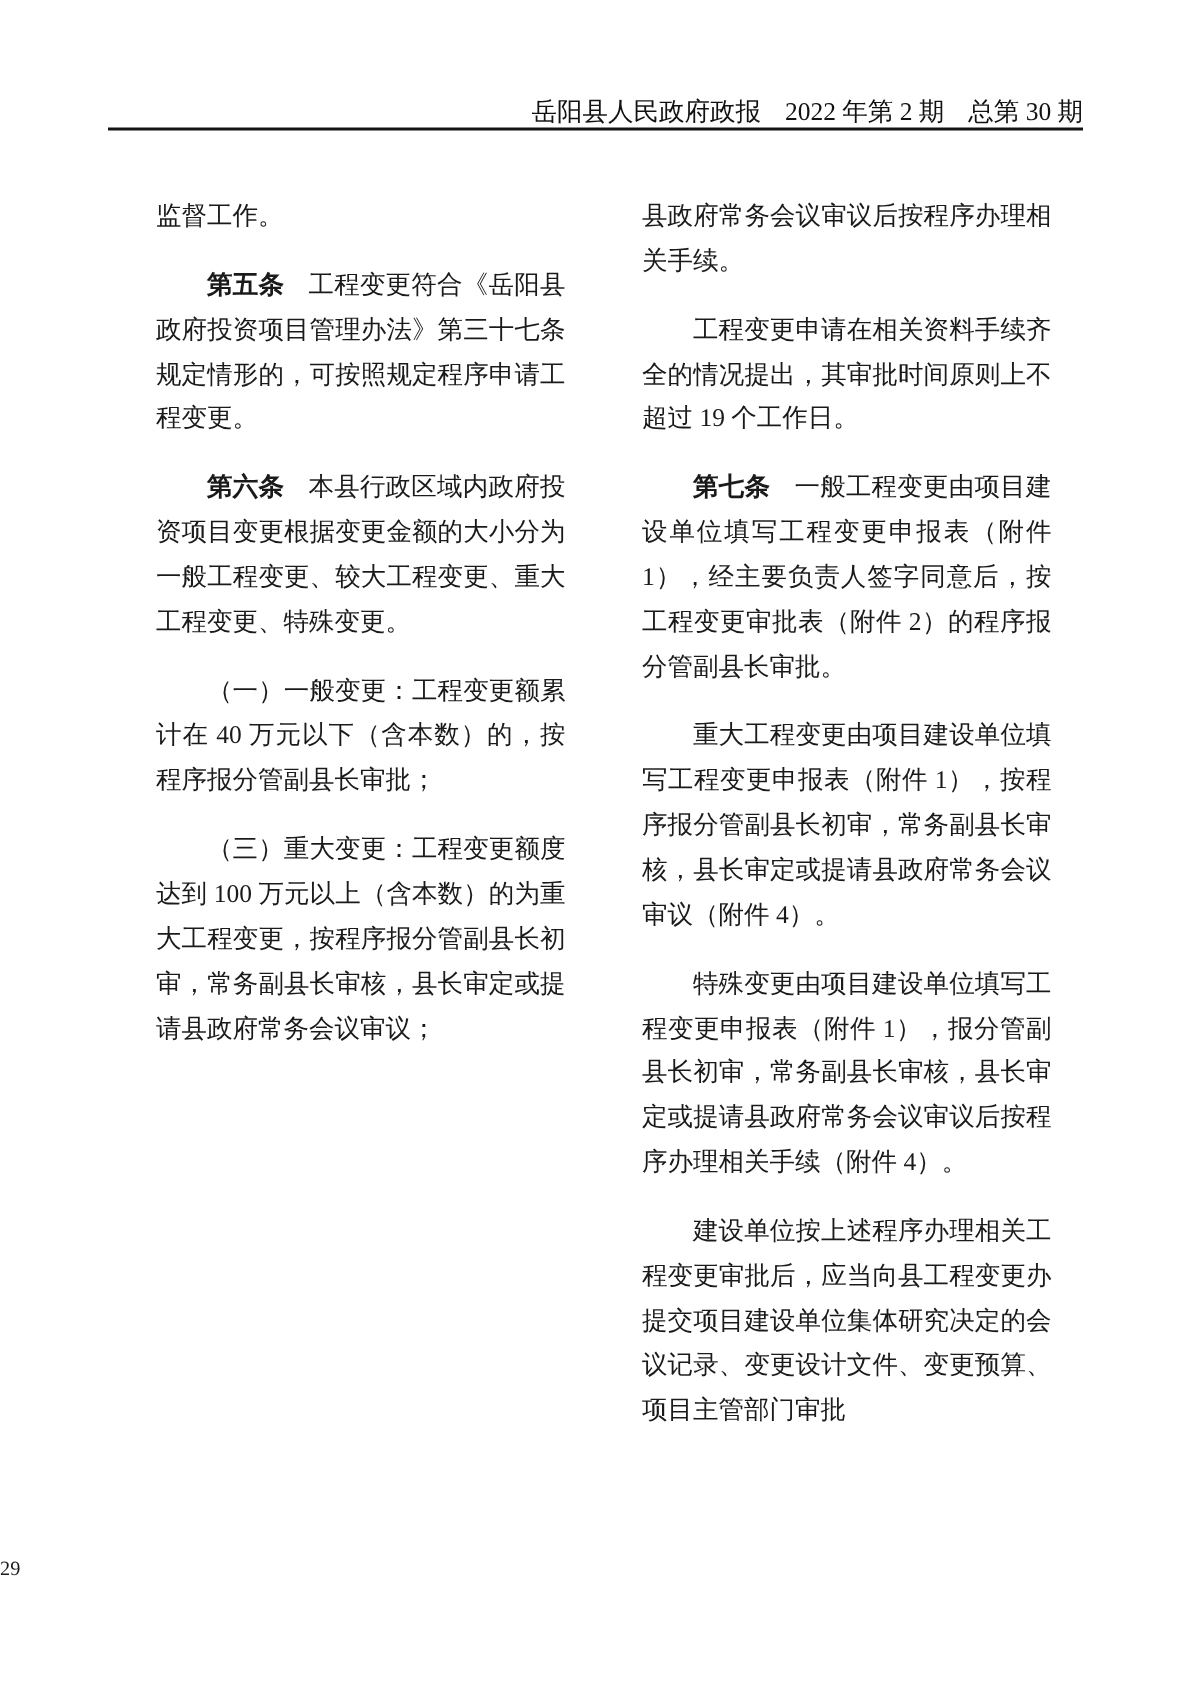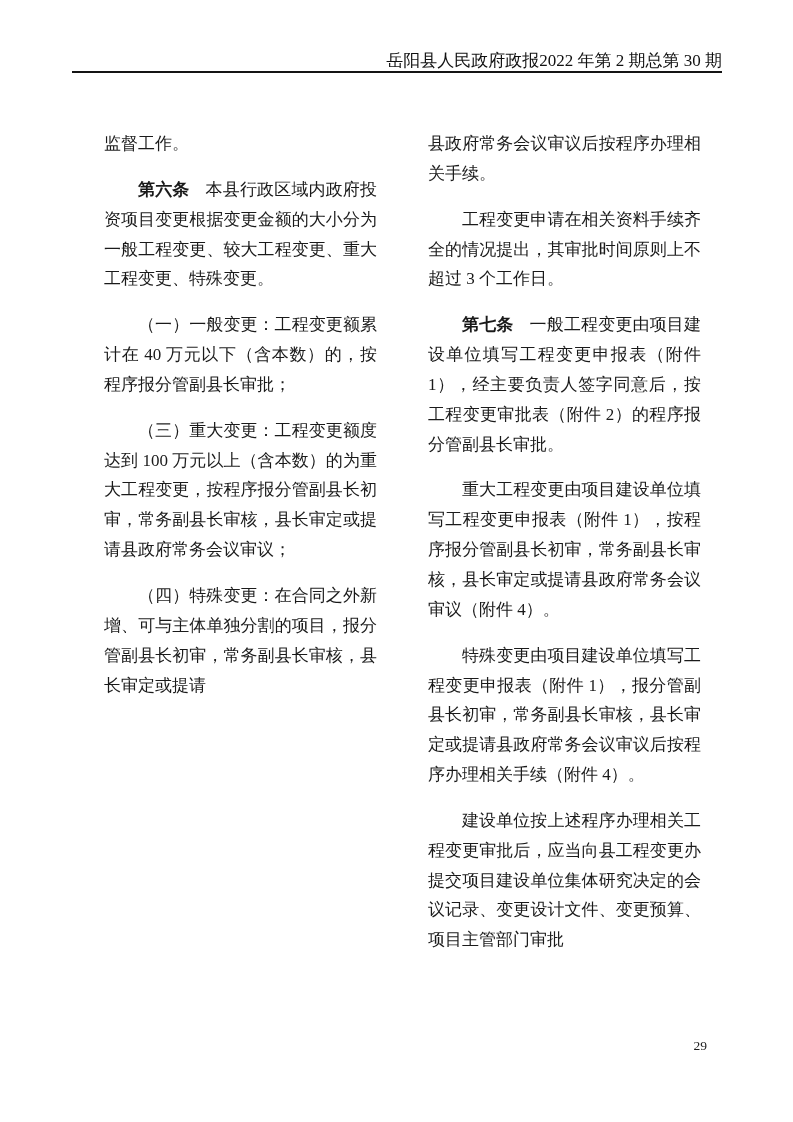--- a/index.html
+++ b/index.html
@@ -12,27 +12,28 @@
     width: 793px;
     height: 1122px;
     background: #ffffff;
     overflow: hidden;
     font-family: "Liberation Serif", "DejaVu Serif", serif;
     color: #1a1a1a;
   }
   .header {
     position: absolute;
     left: 72px;
-    top: 1px;
+    top: 15px;
     width: 650px;
     height: 72px;
     border-bottom: 2px solid #141414;
     display: flex;
     align-items: flex-end;
     justify-content: flex-end;
+    gap: 16px;
     font-size: 17px;
     line-height: 20px;
     color: #111111;
     padding-bottom: 0px;
     box-sizing: border-box;
     white-space: nowrap;
   }
   .columns {
     position: absolute;
     left: 88px;
@@ -57,47 +58,47 @@
   }
   .term {
     font-weight: bold;
     margin-right: 0.95em;
   }
   .footer {
     position: absolute;
     top: 1038px;
     left: 0;
     width: 707px;
-    text-align: right;
+    text-align: left;
     font-size: 13.5px;
     line-height: 16px;
     color: #1a1a1a;
   }
 </style>
 </head>
 <body>
 
 <div class="sheet">
   <div class="header">
     <span>岳阳县人民政府政报</span>
     <span>2022 年第 2 期</span>
     <span>总第 30 期</span>
   </div>
 
   <div class="columns">
     <div class="column" id="col-left">
         <p class="para">监督工作。</p>
+        <p class="para indent"><span class="term">第五条</span>工程变更符合《岳阳县政府投资项目管理办法》第三十七条规定情形的，可按照规定程序申请工程变更。</p>
         <p class="para indent"><span class="term">第六条</span>本县行政区域内政府投资项目变更根据变更金额的大小分为一般工程变更、较大工程变更、重大工程变更、特殊变更。</p>
         <p class="para indent">（一）一般变更：工程变更额累计在 40 万元以下（含本数）的，按程序报分管副县长审批；</p>
         <p class="para indent">（三）重大变更：工程变更额度达到 100 万元以上（含本数）的为重大工程变更，按程序报分管副县长初审，常务副县长审核，县长审定或提请县政府常务会议审议；</p>
-        <p class="para indent">（四）特殊变更：在合同之外新增、可与主体单独分割的项目，报分管副县长初审，常务副县长审核，县长审定或提请</p>
       </div>
     <div class="column" id="col-right">
         <p class="para">县政府常务会议审议后按程序办理相关手续。</p>
-        <p class="para indent">工程变更申请在相关资料手续齐全的情况提出，其审批时间原则上不超过 3 个工作日。</p>
+        <p class="para indent">工程变更申请在相关资料手续齐全的情况提出，其审批时间原则上不超过 19 个工作日。</p>
         <p class="para indent"><span class="term">第七条</span>一般工程变更由项目建设单位填写工程变更申报表（附件 1），经主要负责人签字同意后，按工程变更审批表（附件 2）的程序报分管副县长审批。</p>
         <p class="para indent">重大工程变更由项目建设单位填写工程变更申报表（附件 1），按程序报分管副县长初审，常务副县长审核，县长审定或提请县政府常务会议审议（附件 4）。</p>
         <p class="para indent">特殊变更由项目建设单位填写工程变更申报表（附件 1），报分管副县长初审，常务副县长审核，县长审定或提请县政府常务会议审议后按程序办理相关手续（附件 4）。</p>
         <p class="para indent">建设单位按上述程序办理相关工程变更审批后，应当向县工程变更办提交项目建设单位集体研究决定的会议记录、变更设计文件、变更预算、项目主管部门审批</p>
       </div>
   </div>
 
   <div class="footer">
     <span>29</span>
   </div>

